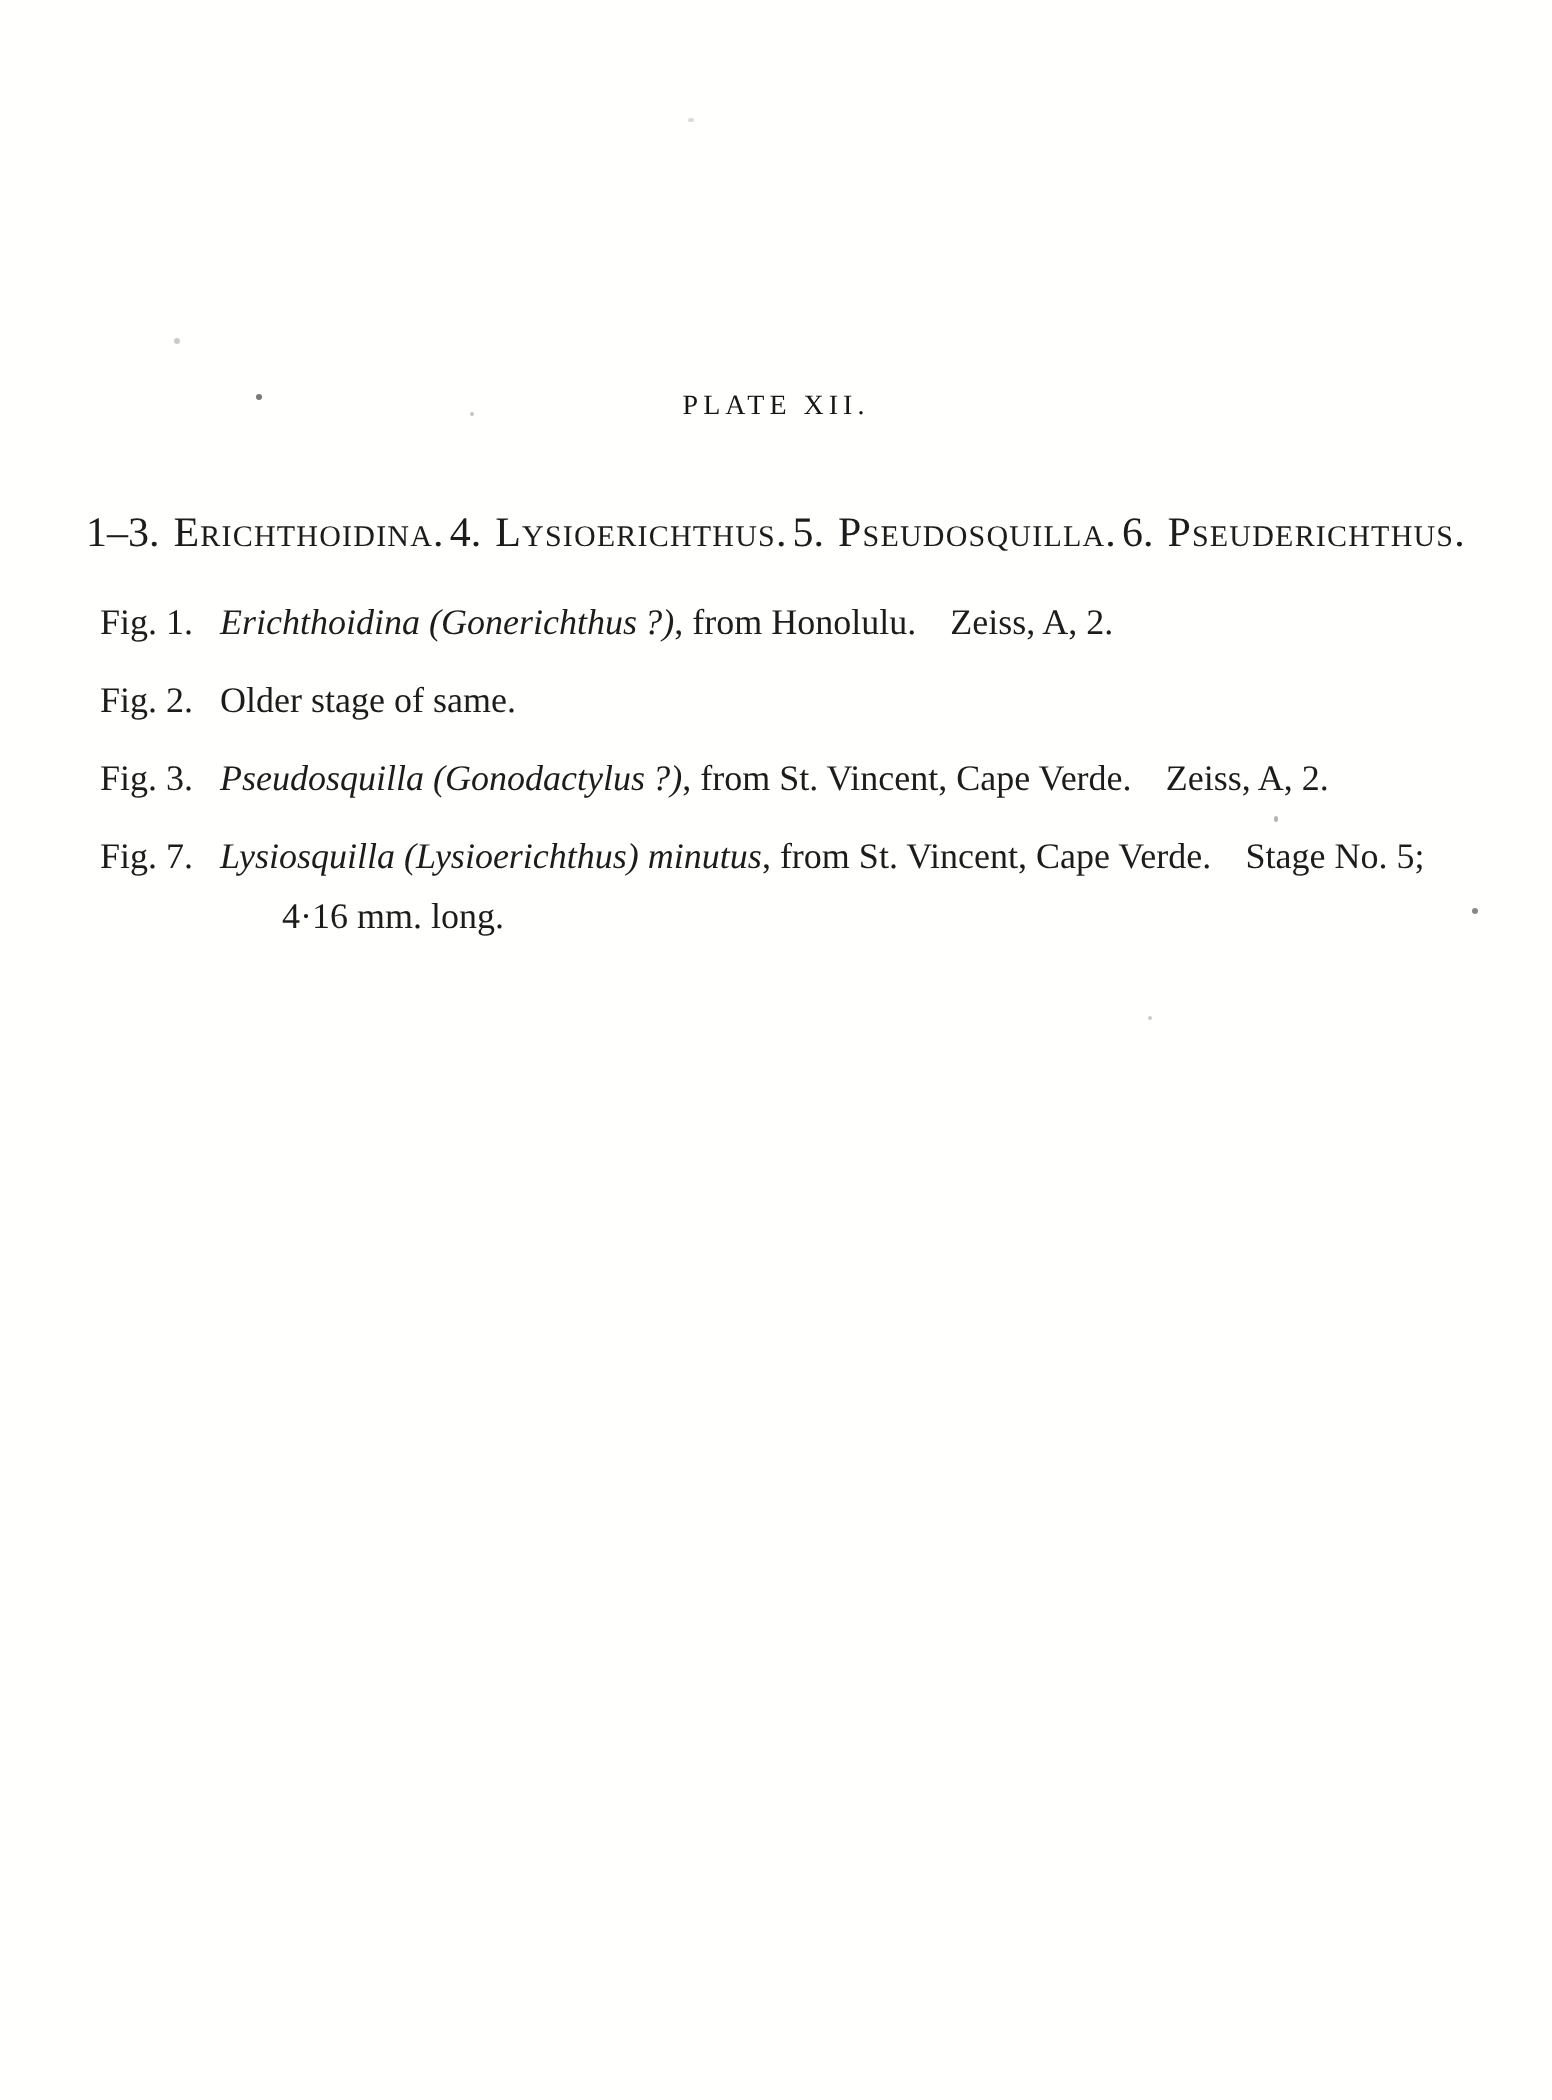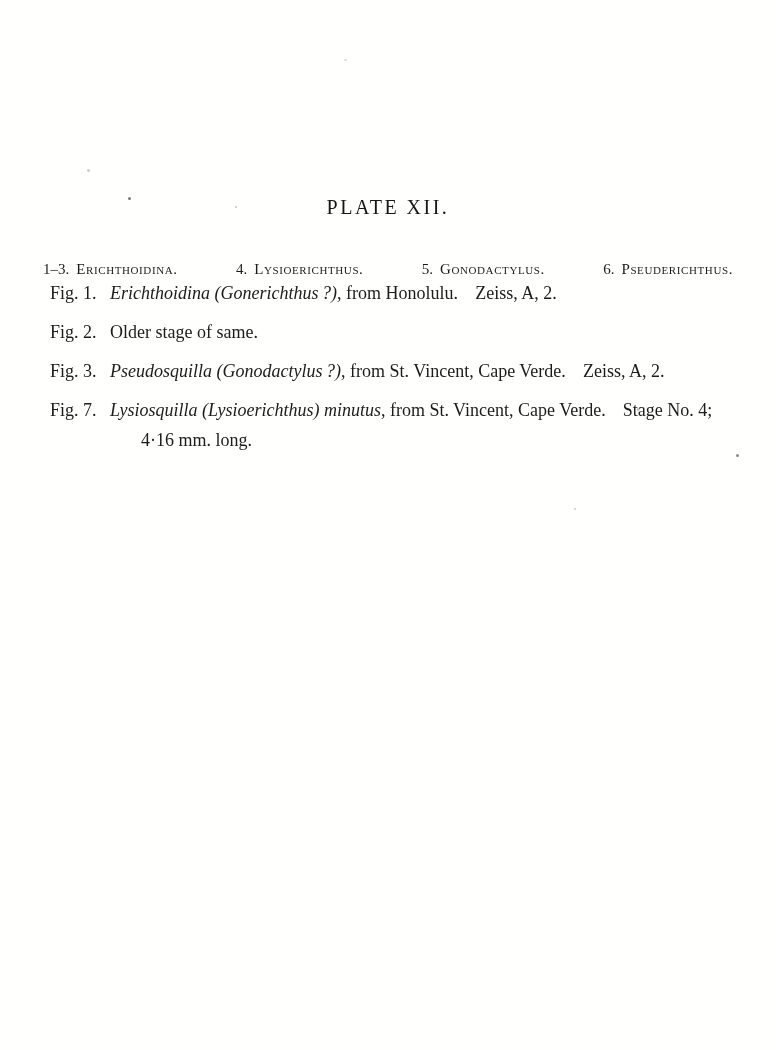--- a/index.html
+++ b/index.html
@@ -14,41 +14,42 @@
     margin: 0 auto;
     background: #fffffe;
     color: #1c1c1c;
     font-family: "Liberation Serif", serif;
     overflow: hidden;
   }
   .title {
     margin: 0;
     padding-top: 196px;
     text-align: center;
-    font-size: 20px;
+    font-size: 14px;
     font-weight: normal;
     letter-spacing: 2.5px;
     color: #161616;
   }
   .index-line {
     margin: 42px auto 0 auto;
     width: 690px;
     display: flex;
     justify-content: space-between;
     align-items: baseline;
-    font-size: 15px;
+    font-size: 21px;
     white-space: nowrap;
   }
   .index-item { white-space: nowrap; }
   .index-num { margin-right: 7px; }
   .index-name {
     font-variant: small-caps;
     letter-spacing: 0.6px;
   }
   .figures {
+    margin-top: 17px;
     padding-left: 50px;
     padding-right: 20px;
   }
   .fig-row {
     display: flex;
     align-items: flex-start;
     font-size: 18px;
     line-height: 30px;
     margin-bottom: 9px;
   }
@@ -70,21 +71,21 @@
 </head>
 <body>
 
 <div class="page">
 
   <h1 class="title">PLATE XII.</h1>
 
   <div class="index-line">
       <span class="index-item"><span class="index-num">1–3.</span><span class="index-name">Erichthoidina.</span></span>
       <span class="index-item"><span class="index-num">4.</span><span class="index-name">Lysioerichthus.</span></span>
-      <span class="index-item"><span class="index-num">5.</span><span class="index-name">Gonodactylus.</span></span>
+      <span class="index-item"><span class="index-num">5.</span><span class="index-name">Pseudosquilla.</span></span>
       <span class="index-item"><span class="index-num">6.</span><span class="index-name">Pseuderichthus.</span></span>
     </div>
 
   <div class="figures">
       <div class="fig-row">
         <span class="fig-label">Fig. 1.</span>
         <div class="fig-text">
           <div class="fig-line"><span class="seg-i">Erichthoidina (Gonerichthus ?)</span><span class="seg-r">, from Honolulu.</span><span class="seg-r seg-g">Zeiss, A, 2.</span></div>
         </div>
       </div>
@@ -96,21 +97,21 @@
       </div>
       <div class="fig-row">
         <span class="fig-label">Fig. 3.</span>
         <div class="fig-text">
           <div class="fig-line"><span class="seg-i">Pseudosquilla (Gonodactylus ?)</span><span class="seg-r">, from St. Vincent, Cape Verde.</span><span class="seg-r seg-g">Zeiss, A, 2.</span></div>
         </div>
       </div>
       <div class="fig-row">
         <span class="fig-label">Fig. 7.</span>
         <div class="fig-text">
-          <div class="fig-line"><span class="seg-i">Lysiosquilla (Lysioerichthus) minutus</span><span class="seg-r">, from St. Vincent, Cape Verde.</span><span class="seg-r seg-g">Stage No. 4;</span></div>
+          <div class="fig-line"><span class="seg-i">Lysiosquilla (Lysioerichthus) minutus</span><span class="seg-r">, from St. Vincent, Cape Verde.</span><span class="seg-r seg-g">Stage No. 5;</span></div>
           <div class="fig-line"><span class="seg-r">4·16 mm. long.</span></div>
         </div>
       </div>
     </div>
 
   <div class="speck" style="left:344px; top:59px;  width:3px; height:2px; opacity:.25;"></div>
   <div class="speck" style="left:87px;  top:169px; width:3px; height:3px; opacity:.35;"></div>
   <div class="speck" style="left:128px; top:197px; width:3px; height:3px; opacity:.9;"></div>
   <div class="speck" style="left:235px; top:206px; width:2px; height:2px; opacity:.4;"></div>
   <div class="speck" style="left:637px; top:408px; width:2px; height:3px; opacity:.5;"></div>

